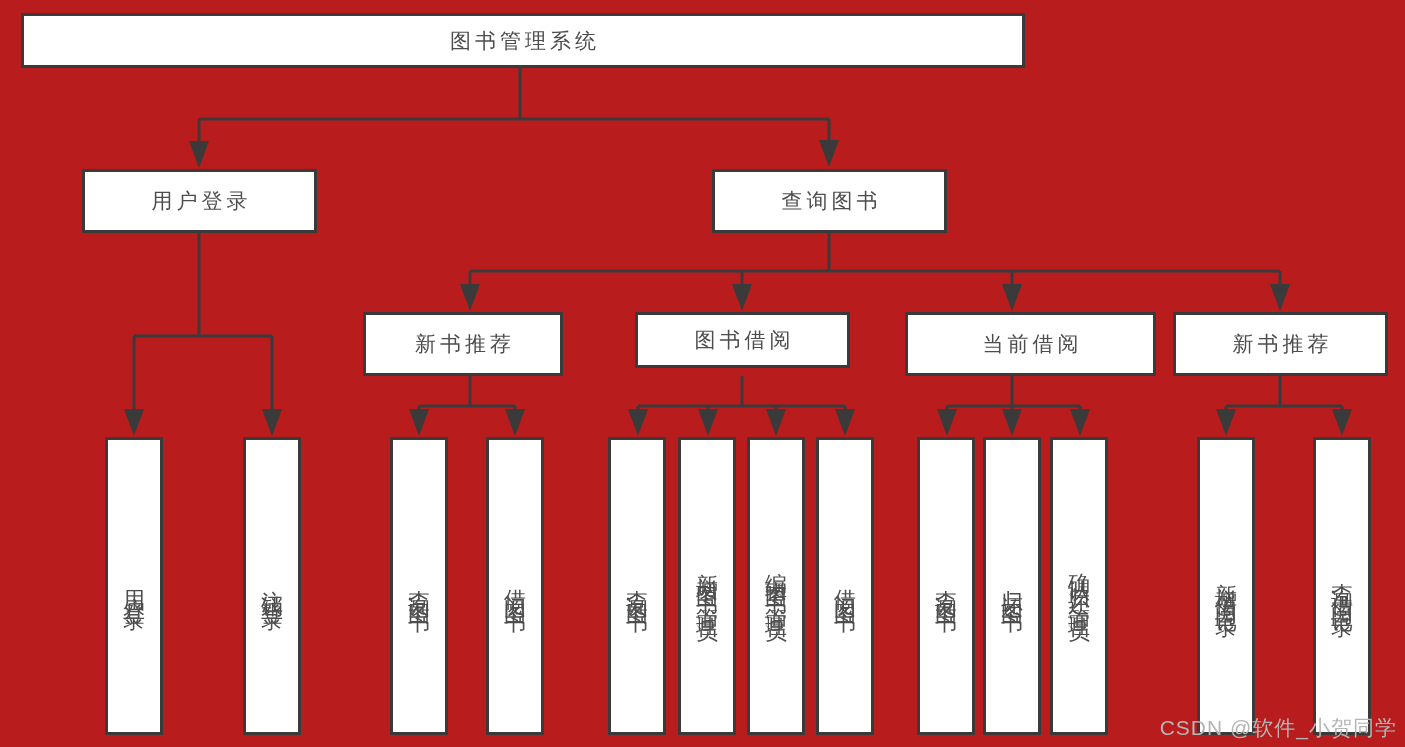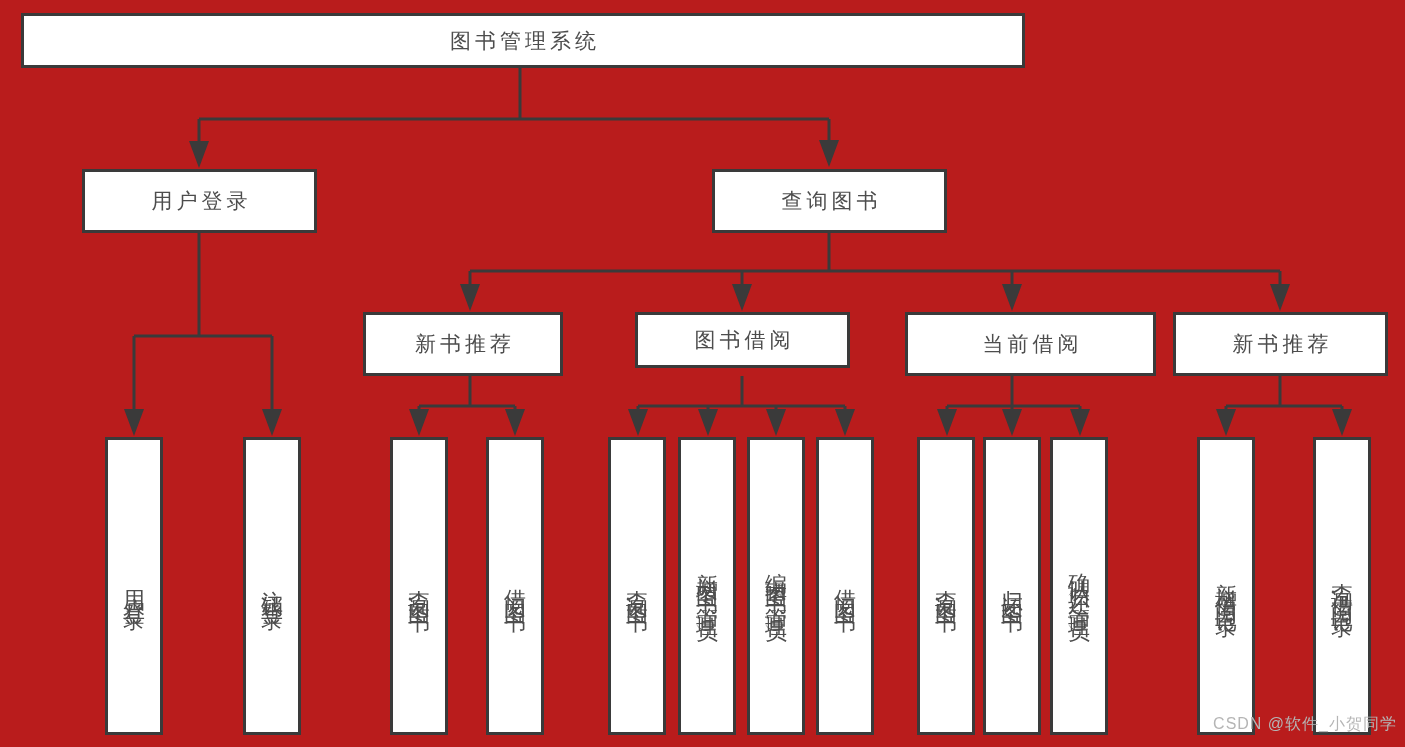--- a/index.html
+++ b/index.html
@@ -44,21 +44,21 @@
     text-orientation: mixed;
     font-size: 22px;
     letter-spacing: 7px;
     line-height: 1;
     white-space: nowrap;
   }
   .watermark {
     position: absolute;
     right: 8px;
     top: 714px;
-    font-size: 16px;
+    font-size: 21px;
     color: #b5b5b5;
     letter-spacing: 1px;
     z-index: 3;
     white-space: nowrap;
     margin-left: 40px;
   }
 </style>
 </head>
 <body>
 

